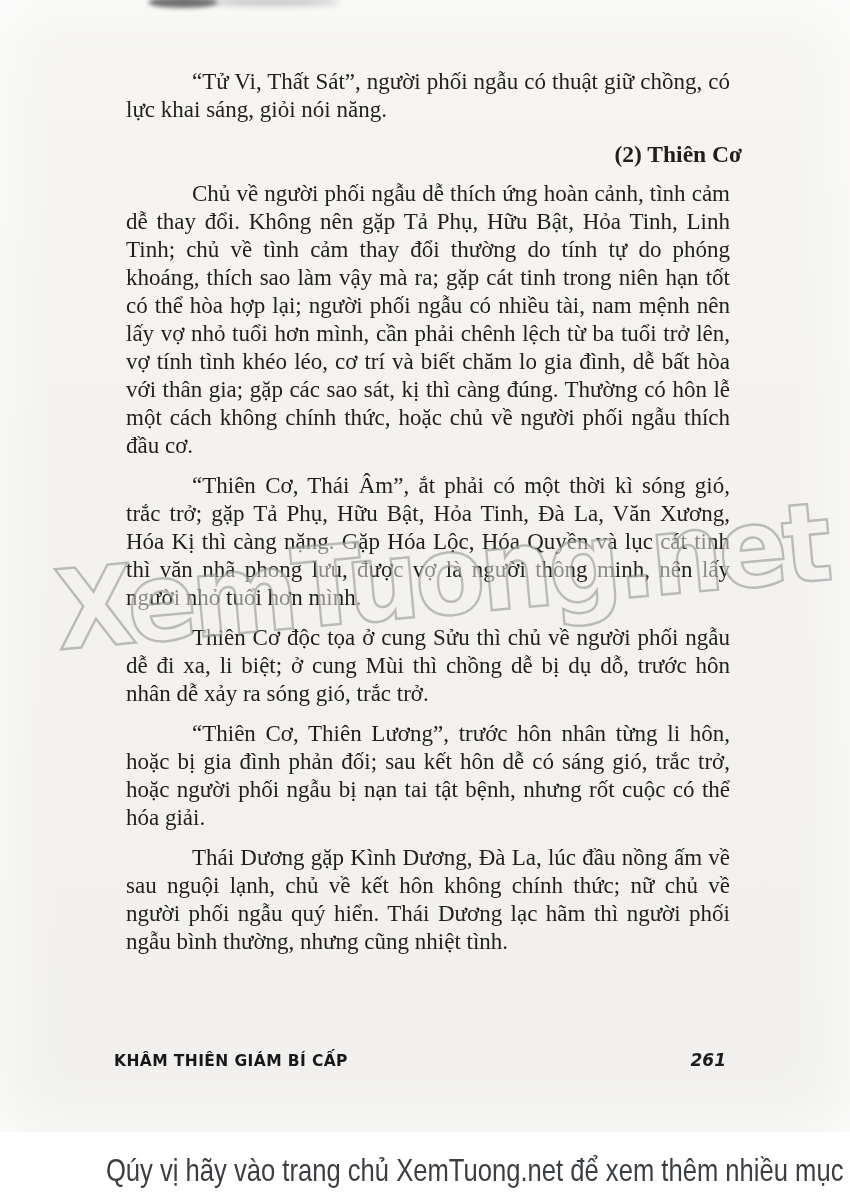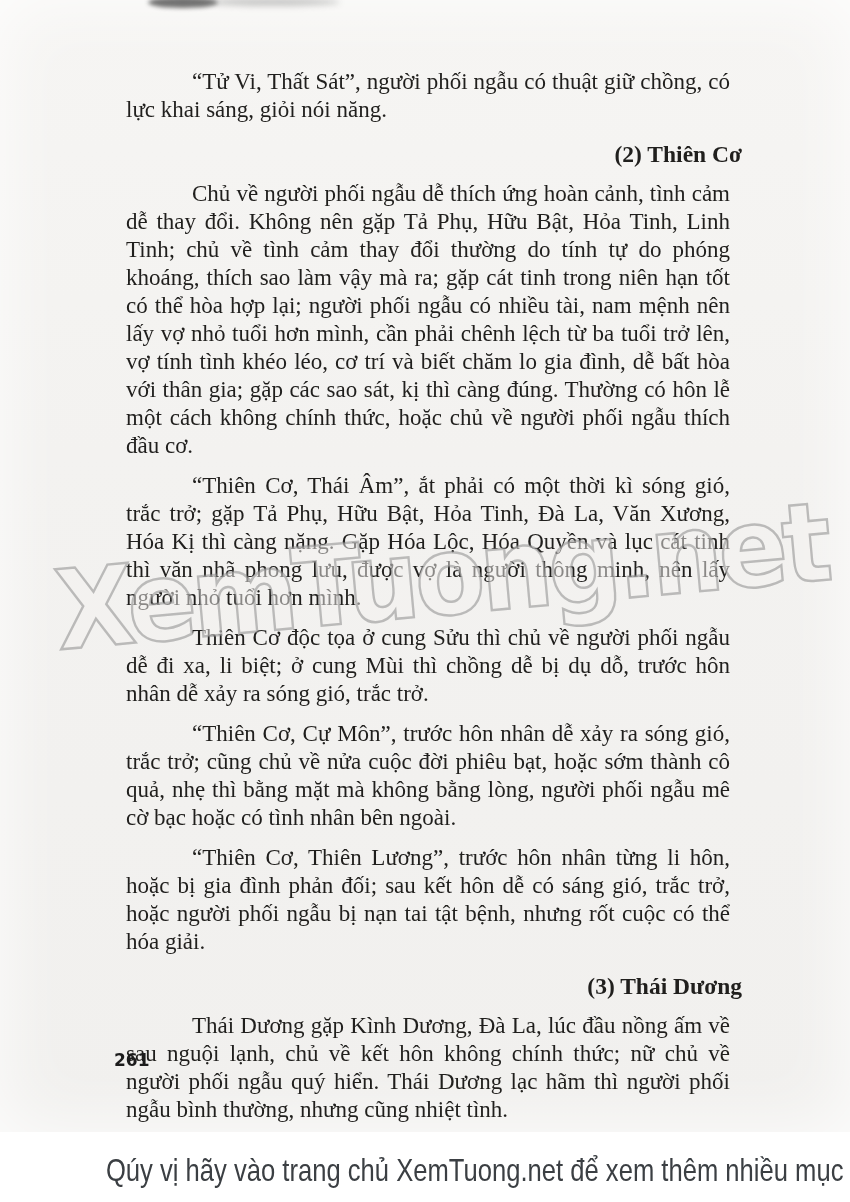--- a/index.html
+++ b/index.html
@@ -45,21 +45,21 @@
   .footer{
     position:absolute;left:114px;top:1050px;width:628px;
     display:flex;justify-content:space-between;align-items:baseline;
   }
   .footer-title{
     font-family:"DejaVu Sans","Liberation Sans",sans-serif;
     font-weight:bold;font-size:15.5px;letter-spacing:.4px;color:#181818;
   }
   .page-number{
     font-family:"DejaVu Sans","Liberation Sans",sans-serif;
-    font-weight:bold;font-size:17px;color:#1c1c1c;
+    font-weight:bold;font-style:italic;font-size:17px;color:#1c1c1c;
     margin-right:16px;
   }
   .banner{
     position:absolute;left:0;top:1152px;width:850px;
     text-align:center;background:#ffffff;
   }
   .banner-text{
     display:inline-block;
     font-family:"Liberation Sans","DejaVu Sans",sans-serif;
     font-size:32px;color:#3b3f43;
@@ -73,28 +73,27 @@
 <div class="scan">
   <div class="smudge smudge-a"></div>
   <div class="smudge smudge-b"></div>
 
   <div class="content">
     <p class="para">“Tử Vi, Thất Sát”, người phối ngẫu có thuật giữ chồng, có lực khai sáng, giỏi nói năng.</p>
     <h3 class="heading">(2) Thiên Cơ</h3>
     <p class="para">Chủ về người phối ngẫu dễ thích ứng hoàn cảnh, tình cảm dễ thay đổi. Không nên gặp Tả Phụ, Hữu Bật, Hỏa Tinh, Linh Tinh; chủ về tình cảm thay đổi thường do tính tự do phóng khoáng, thích sao làm vậy mà ra; gặp cát tinh trong niên hạn tốt có thể hòa hợp lại; người phối ngẫu có nhiều tài, nam mệnh nên lấy vợ nhỏ tuổi hơn mình, cần phải chênh lệch từ ba tuổi trở lên, vợ tính tình khéo léo, cơ trí và biết chăm lo gia đình, dễ bất hòa với thân gia; gặp các sao sát, kị thì càng đúng. Thường có hôn lễ một cách không chính thức, hoặc chủ về người phối ngẫu thích đầu cơ.</p>
     <p class="para">“Thiên Cơ, Thái Âm”, ắt phải có một thời kì sóng gió, trắc trở; gặp Tả Phụ, Hữu Bật, Hỏa Tinh, Đà La, Văn Xương, Hóa Kị thì càng nặng. Gặp Hóa Lộc, Hóa Quyền và lục cát tinh thì văn nhã phong lưu, được vợ là người thông minh, nên lấy người nhỏ tuổi hơn mình.</p>
     <p class="para">Thiên Cơ độc tọa ở cung Sửu thì chủ về người phối ngẫu dễ đi xa, li biệt; ở cung Mùi thì chồng dễ bị dụ dỗ, trước hôn nhân dễ xảy ra sóng gió, trắc trở.</p>
-    <p class="para">“Thiên Cơ, Cự Môn”, trước hôn nhân dễ xảy ra sóng gió, trắc trở; cũng chủ về nửa cuộc đời phiêu bạt, hoặc sớm thành cô quả, nhẹ thì bằng mặt mà không bằng lòng, người phối ngẫu mê cờ bạc hoặc có tình nhân bên ngoài.</p>
     <p class="para">“Thiên Cơ, Thiên Lương”, trước hôn nhân từng li hôn, hoặc bị gia đình phản đối; sau kết hôn dễ có sáng gió, trắc trở, hoặc người phối ngẫu bị nạn tai tật bệnh, nhưng rốt cuộc có thể hóa giải.</p>
-    <h3 class="heading">(3) Thái Dương</h3>
     <p class="para">Thái Dương gặp Kình Dương, Đà La, lúc đầu nồng ấm về sau nguội lạnh, chủ về kết hôn không chính thức; nữ chủ về người phối ngẫu quý hiển. Thái Dương lạc hãm thì người phối ngẫu bình thường, nhưng cũng nhiệt tình.</p>
   </div>
 
   <div class="watermark">XemTuong.net</div>
 
   <div class="footer">
+    <span class="footer-title">KHÂM THIÊN GIÁM BÍ CẤP</span>
     <span class="page-number">261</span>
   </div>
 </div>
 
 <div class="banner">
   <span class="banner-text">Qúy vị hãy vào trang chủ XemTuong.net để xem thêm nhiều mục hay khác</span>
 </div>
 
 </body></html>

